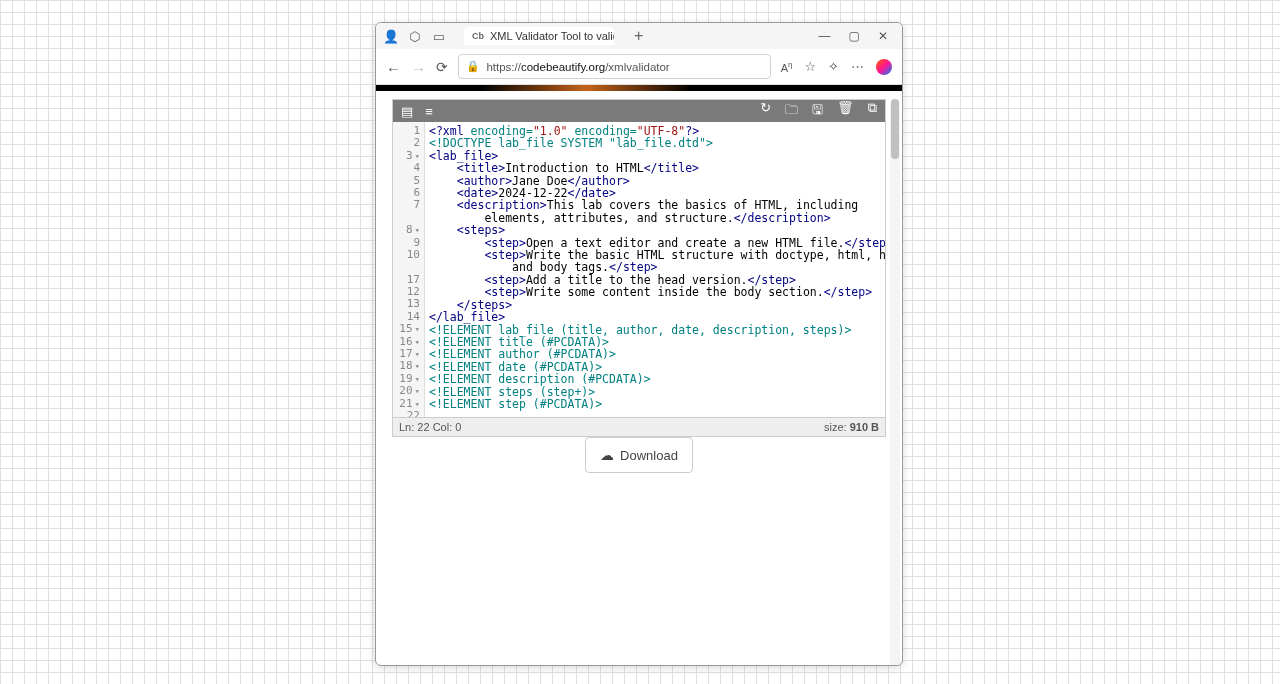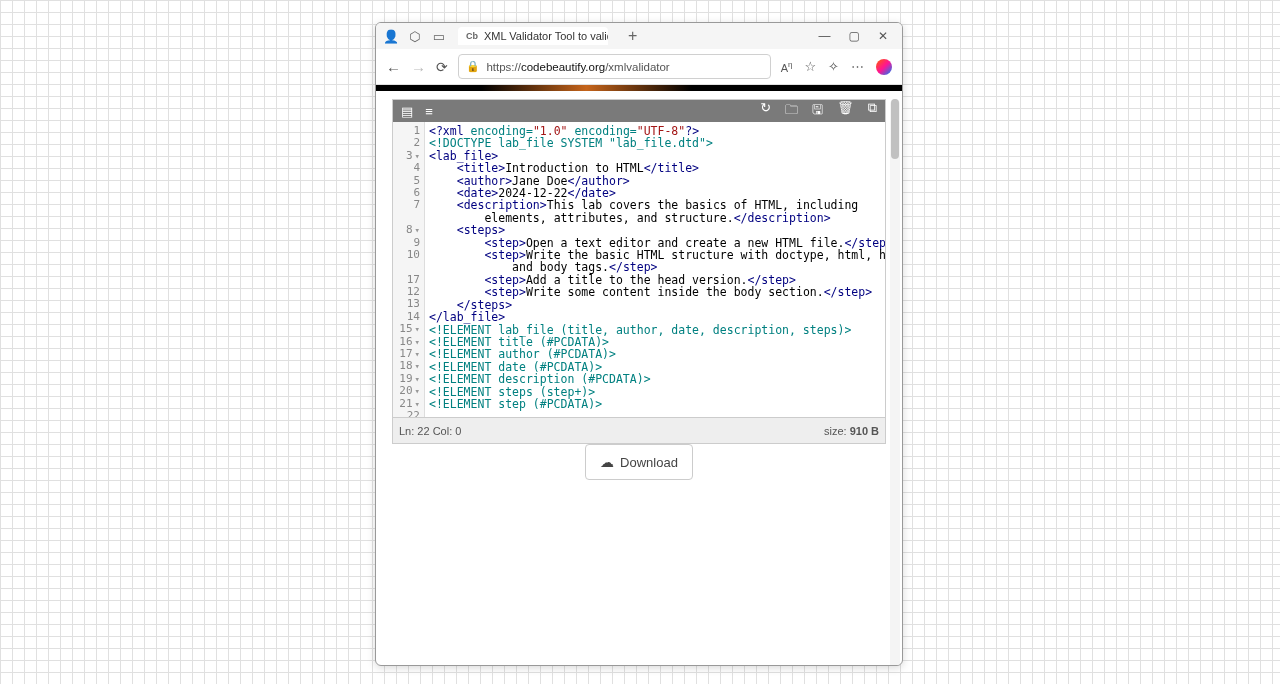--- a/index.html
+++ b/index.html
@@ -1,21 +1,21 @@
 <!DOCTYPE html>
 <html><head>
 <meta charset="utf-8">
 <style>
 *{box-sizing:border-box;margin:0;padding:0}
 body{font-family:-apple-system,BlinkMacSystemFont,"Segoe UI",Arial,sans-serif;background:#fff;width:1280px;height:684px;overflow:hidden;position:relative;background-image:linear-gradient(#e0e0e0 1px,transparent 1px),linear-gradient(90deg,#e0e0e0 1px,transparent 1px);background-size:12px 12px}
 .browser-window{position:absolute;left:375px;top:22px;width:528px;height:644px;background:#fff;border:1px solid #999;border-radius:6px;box-shadow:0 2px 8px rgba(0,0,0,.15);display:flex;flex-direction:column;overflow:hidden}
 .titlebar{height:26px;background:#f5f5f5;display:flex;align-items:center;padding:0 8px;gap:8px}
 .titlebar-icons{display:flex;gap:10px;align-items:center}
 .tb-icon{width:14px;height:14px;display:flex;align-items:center;justify-content:center;color:#666;font-size:13px}
-.tab{display:flex;align-items:center;gap:6px;font-size:11px;color:#333;background:#fff;padding:3px 8px;border-radius:4px 4px 0 0;margin-left:4px;white-space:nowrap;overflow:hidden;max-width:150px}
+.tab{display:flex;align-items:center;gap:6px;font-size:11px;color:#333;background:#fff;padding:3px 8px;border-radius:4px 4px 0 0;margin-left:10px;white-space:nowrap;overflow:hidden;max-width:150px}
 .tab-favicon{font-size:9px;font-weight:bold;color:#666}
 .tab-plus{font-size:16px;color:#666;margin-left:12px}
 .spacer{flex:1}
 .win-controls{display:flex;gap:18px;padding-right:6px}
 .win-btn{font-size:12px;color:#555}
 .addrbar{height:36px;display:flex;align-items:center;padding:0 10px;gap:10px;border-bottom:1px solid #e0e0e0}
 .nav-arrow{font-size:15px;color:#555}
 .nav-icon{font-size:14px;color:#555}
 .url-box{flex:1;display:flex;align-items:center;gap:6px;border:1px solid #d0d0d0;border-radius:4px;padding:3px 8px;font-size:11.5px;height:25px}
 .lock{font-size:11px;color:#666}
@@ -34,21 +34,21 @@
 .code-area{display:flex;font-family:Consolas,Menlo,monospace;font-size:11.5px;line-height:12.4px;background:#fff;height:295px;overflow:hidden}
 .gutter{width:32px;background:#f5f5f5;border-right:1px solid #ddd;text-align:right;padding:3px 4px 3px 0;color:#888;font-size:11px}
 .gutter .ln{display:flex;justify-content:flex-end;align-items:center;height:12.4px}
 .fold{color:#999;font-size:9px;margin-left:2px}
 .code{flex:1;padding:3px 4px;white-space:pre;overflow:hidden}
 .tag{color:#000080}
 .attr{color:#008080}
 .val{color:#a31515}
 .doctype{color:#008080}
 .text{color:#000}
-.editor-status{height:26px;background:#eee;border-top:1px solid #ccc;display:flex;align-items:center;padding:0 6px;font-size:11px;color:#555}
+.editor-status{height:19px;background:#eee;border-top:1px solid #ccc;display:flex;align-items:center;padding:0 6px;font-size:11px;color:#555}
 .es-right{margin-left:auto}
 .btn-row{display:flex;justify-content:center;align-items:center;gap:10px;margin:14px 12px 8px}
 .auto-chk{display:flex;align-items:center;gap:4px;font-size:12px;color:#555}
 .btn{display:inline-flex;align-items:center;gap:6px;padding:9px 14px;border:1px solid #ccc;border-radius:4px;font-size:13px;color:#444;background:#fff}
 .btn .ico{font-size:14px}
 .btn.primary{background:#23c6a6;border-color:#23c6a6;color:#fff}
 .download-row{display:flex;justify-content:center;margin-bottom:12px}
 .result-banner{margin:6px 8px 12px;background:#4a8fc9;color:#fff;text-align:center;padding:16px 0;font-size:26px;font-weight:600;border-radius:2px}
 .vscroll{position:absolute;right:2px;top:76px;width:10px;height:575px;background:#f4f4f4;border-radius:5px}
 .vthumb{position:absolute;left:1px;top:0;width:8px;height:60px;background:#c0c0c0;border-radius:4px}

